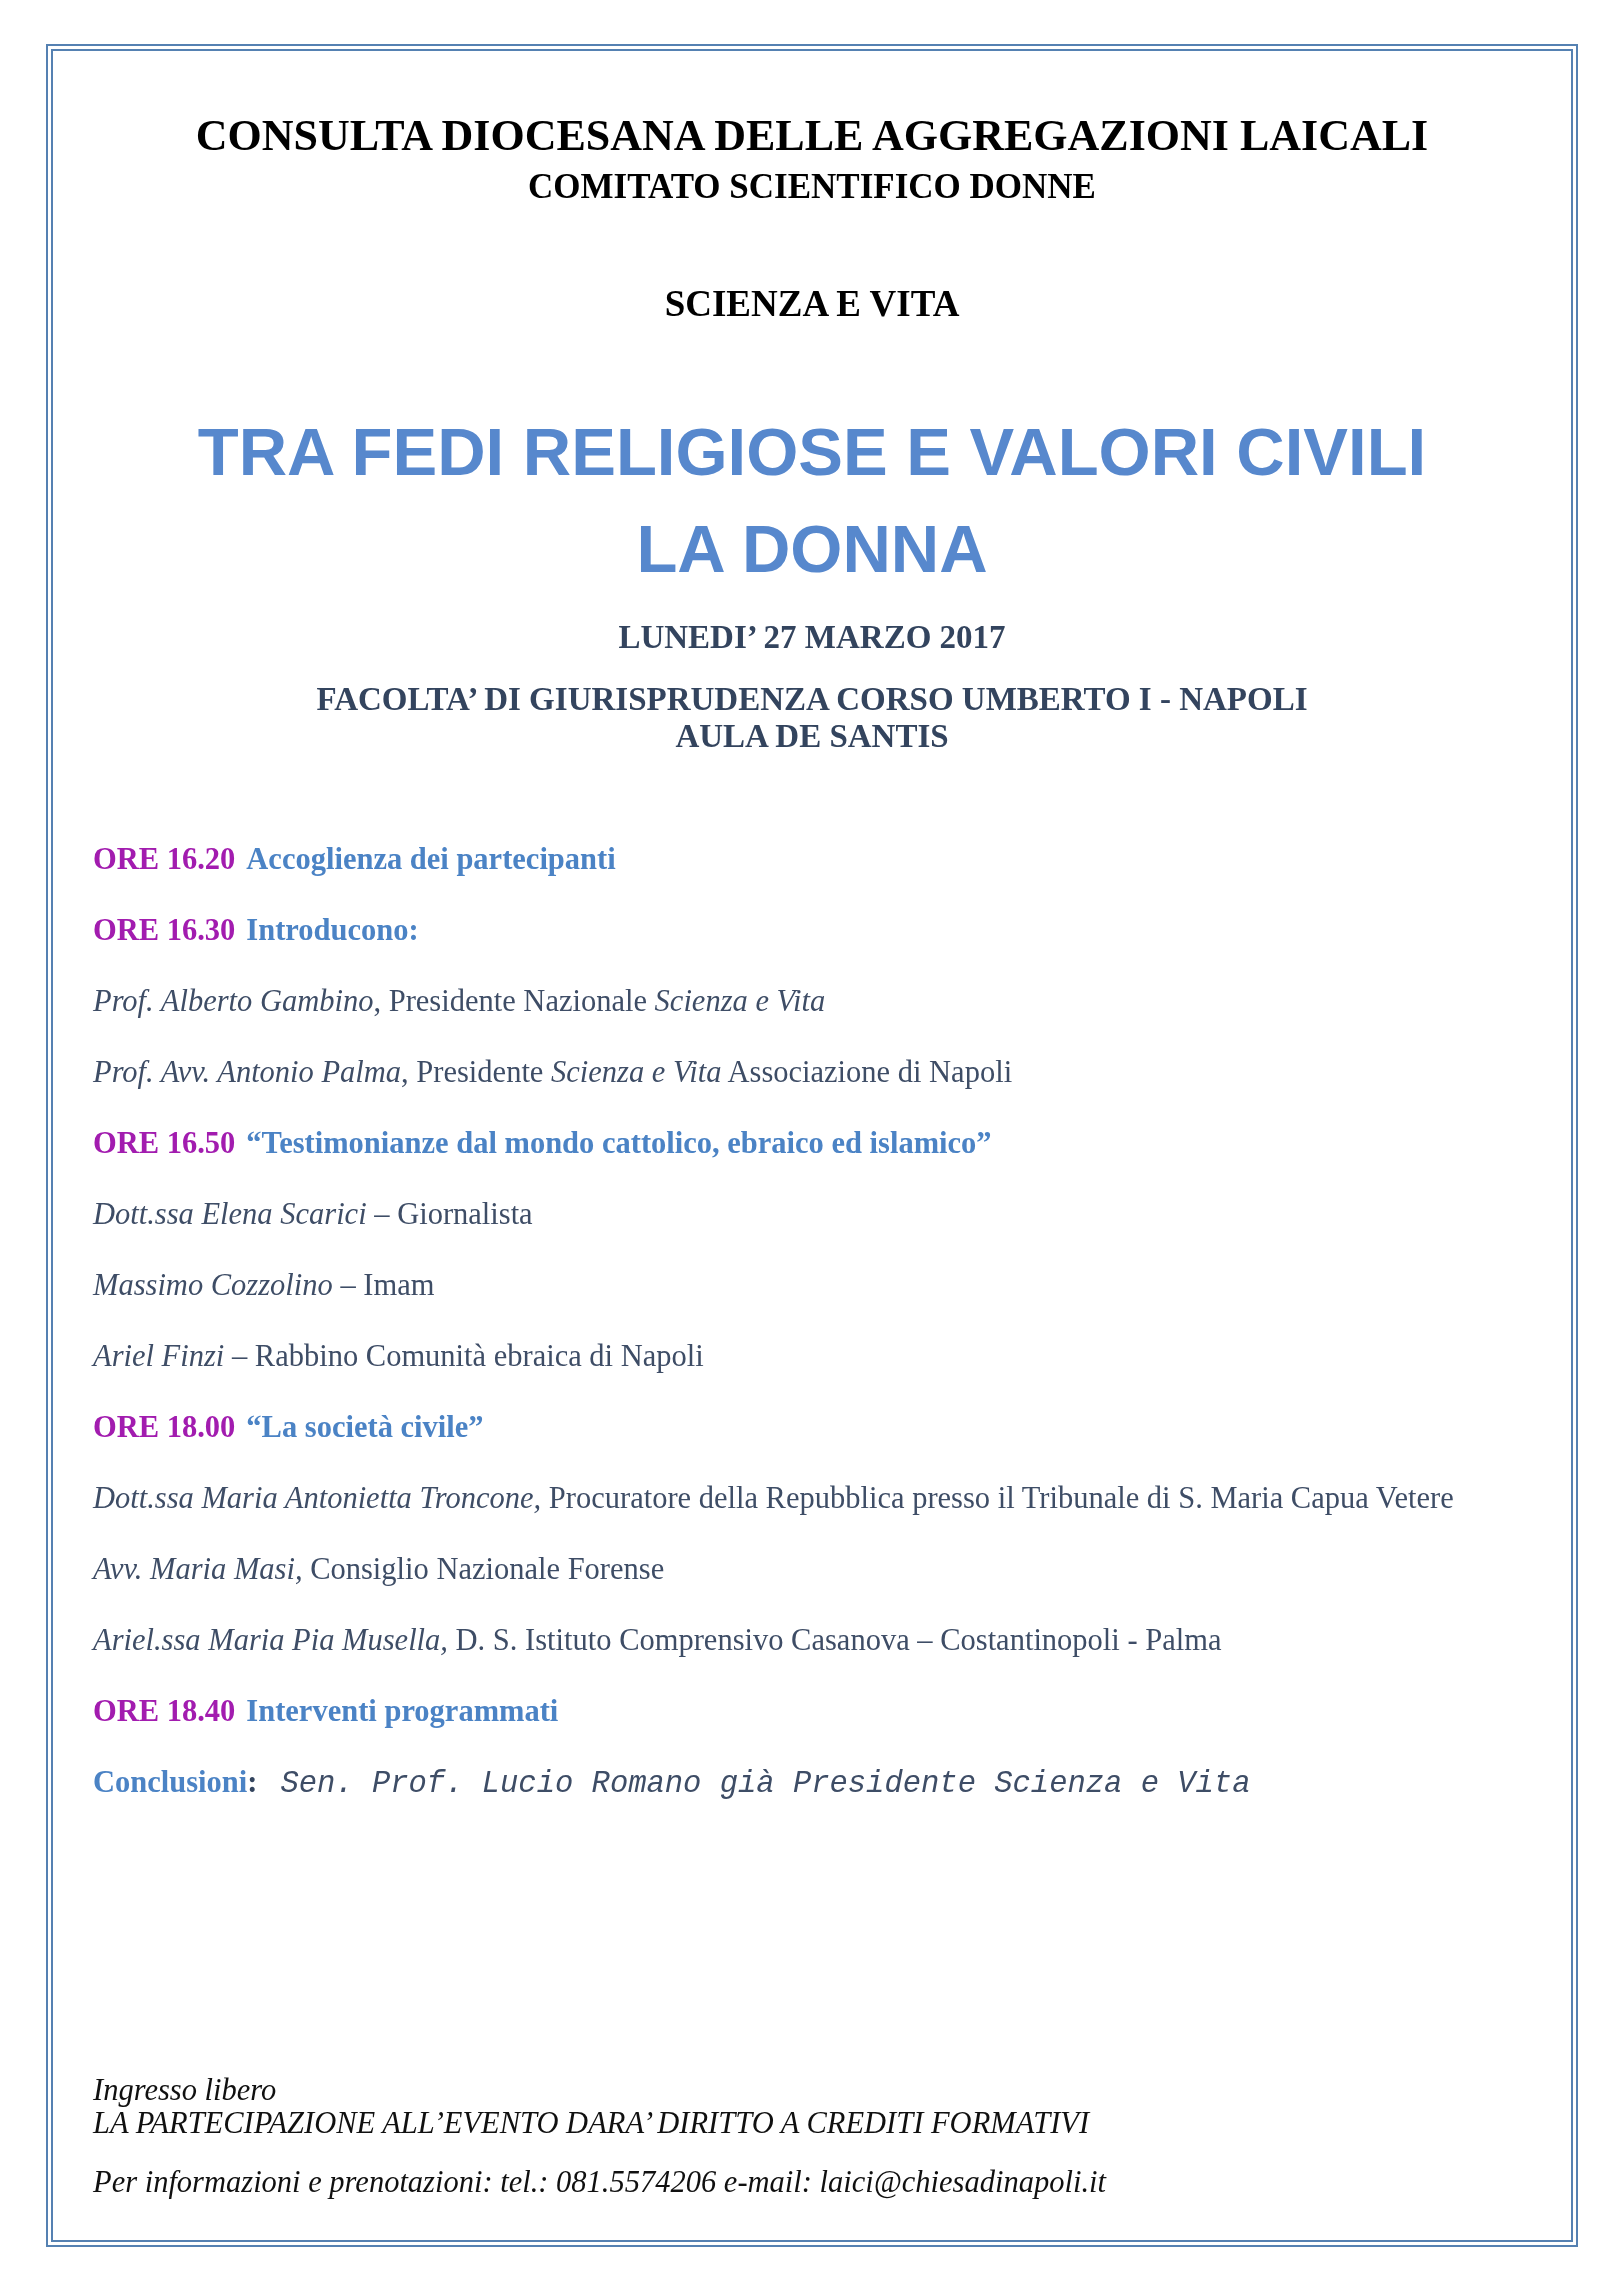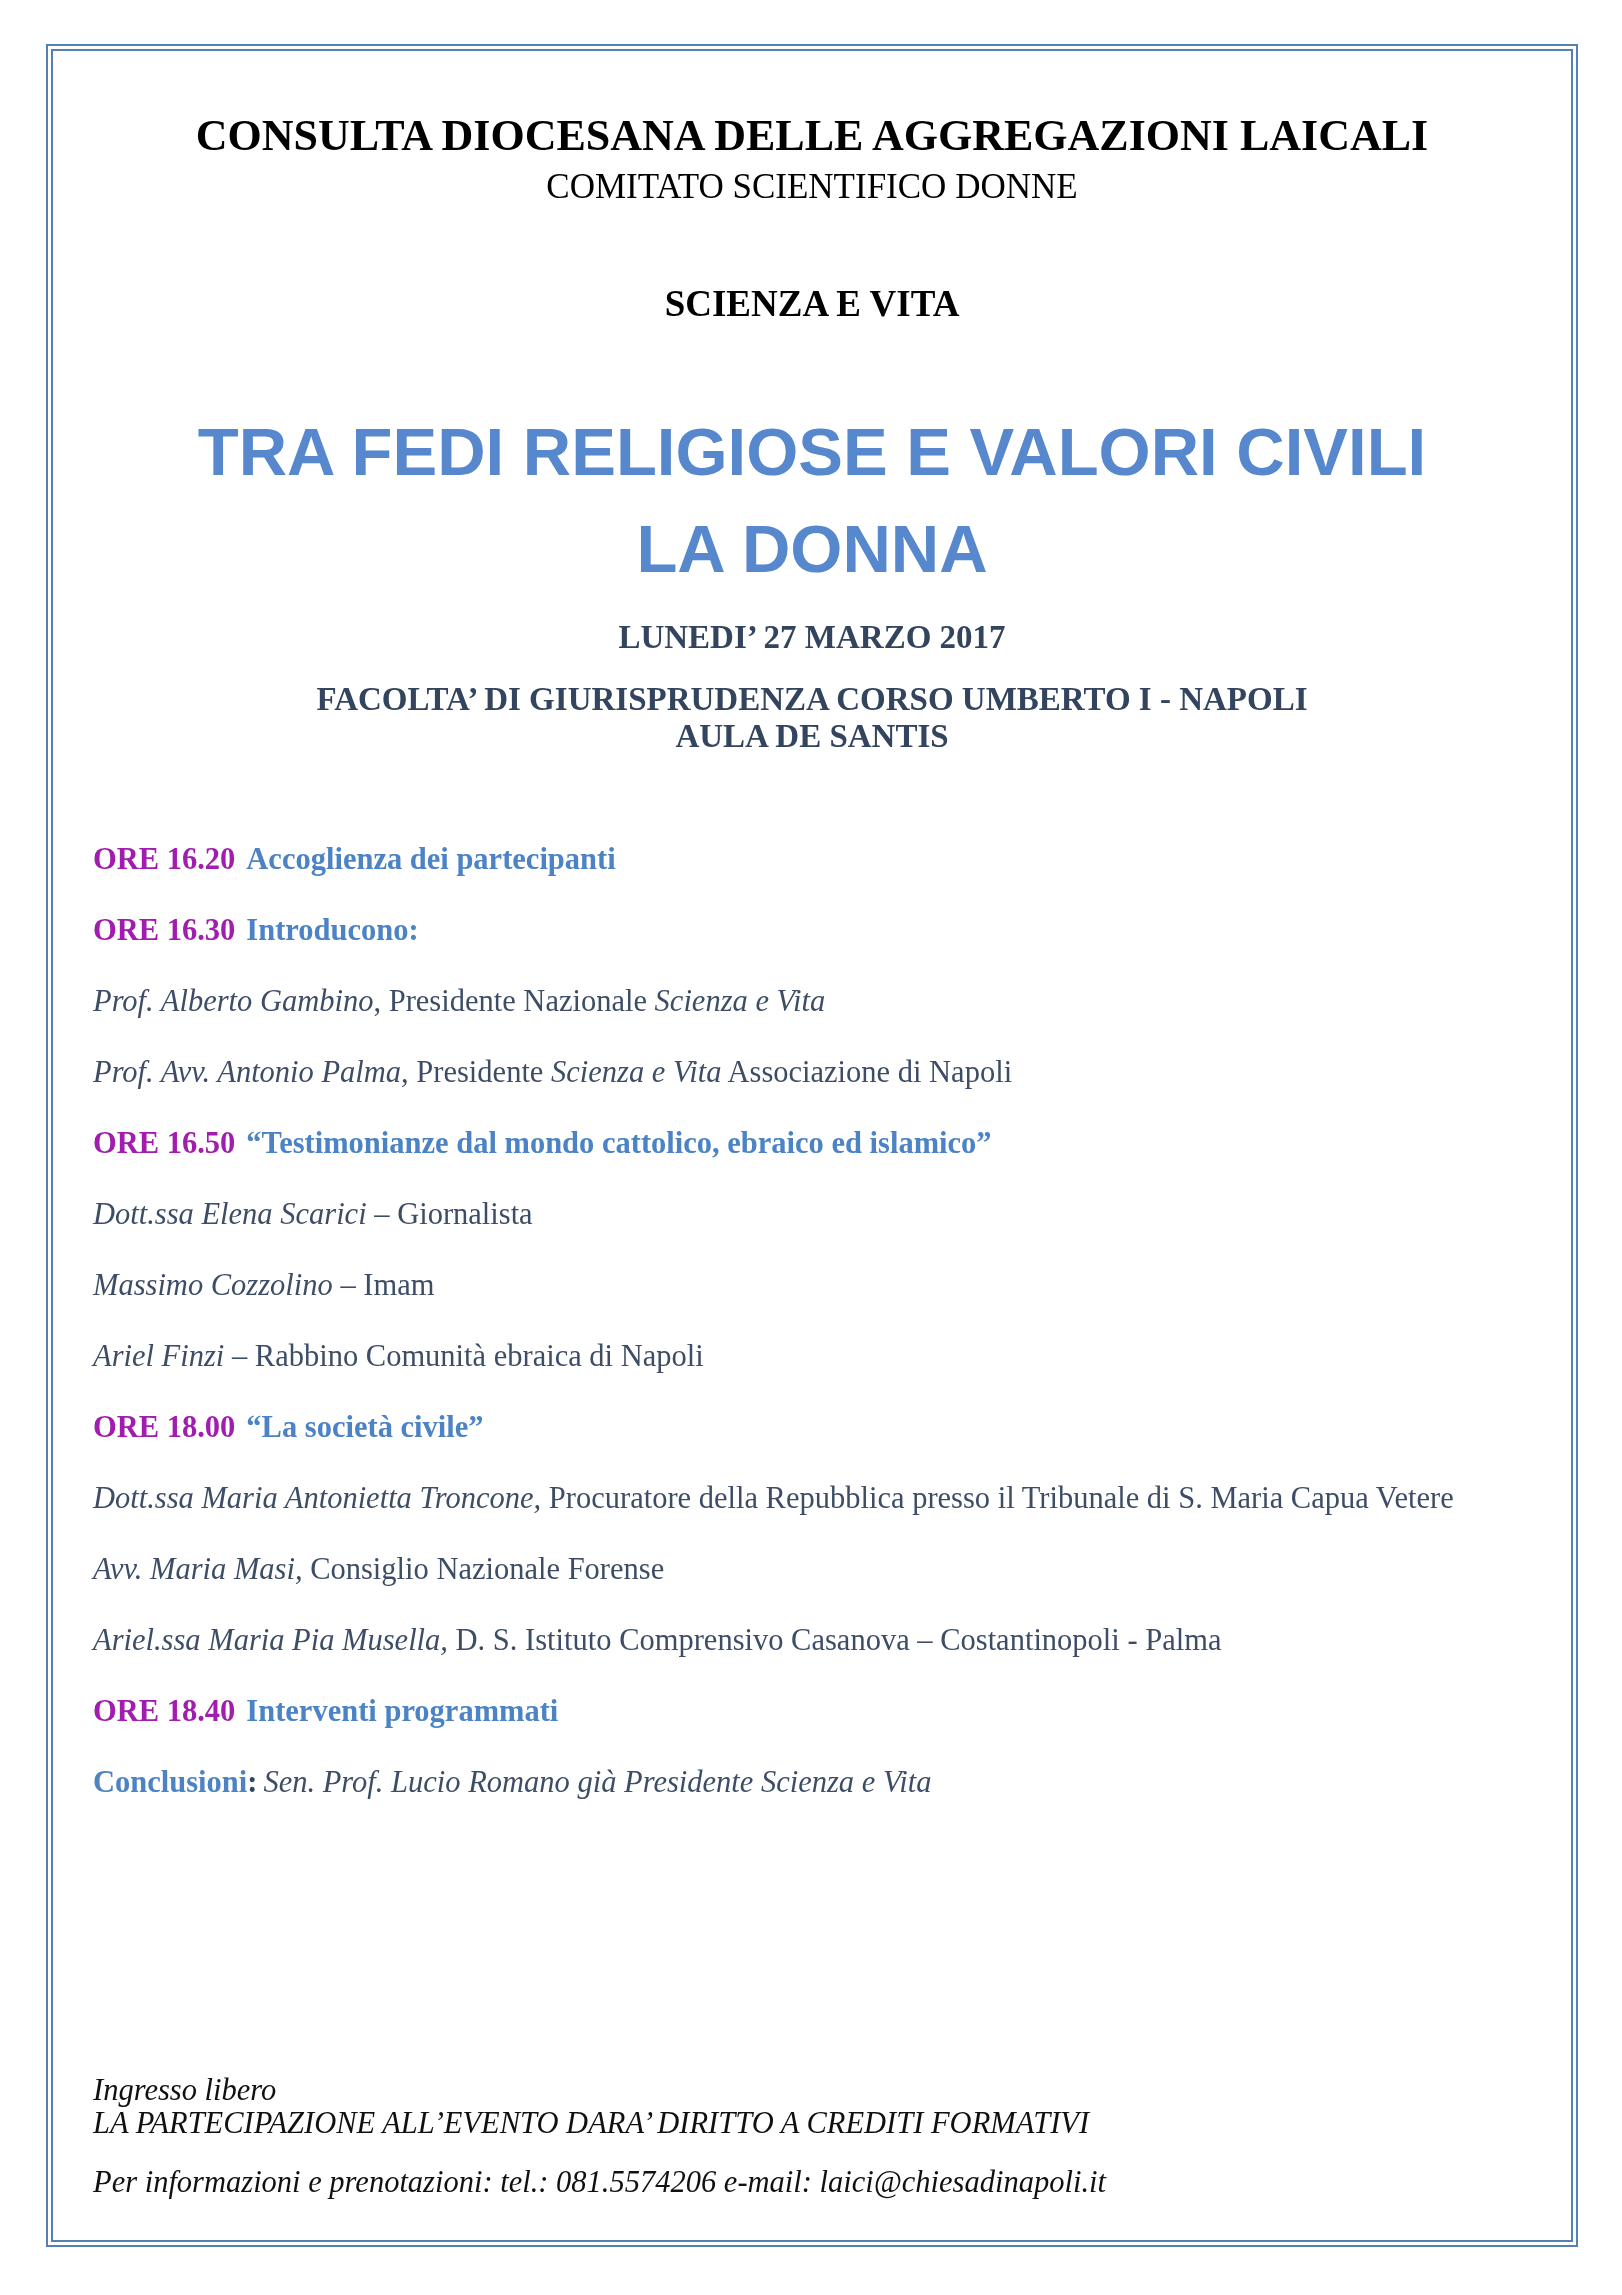--- a/index.html
+++ b/index.html
@@ -20,21 +20,21 @@
     border: 7px double #5581B2;
     box-sizing: border-box;
   }
   .centered { width: 100%; text-align: center; }
 
   .header-block { position: absolute; top: 58px; left: 0; }
   .header-line1 {
     font-size: 44px; line-height: 53px; font-weight: bold; color: #000000;
   }
   .header-line2 {
-    font-size: 35px; line-height: 50px; font-weight: normal; color: #000000; text-align: center;
+    font-size: 35px; line-height: 50px; font-weight: bold; color: #000000; text-align: center;
   }
   .org-line {
     position: absolute; top: 231px; left: 0;
     font-size: 37px; line-height: 43px; font-weight: bold; color: #000000;
   }
   .main-title {
     position: absolute; top: 352px; left: 0;
     font-family: "Liberation Sans", sans-serif;
     font-size: 67px; line-height: 97px; font-weight: bold;
     color: #5788CD;
@@ -60,21 +60,21 @@
     color: #3E4D66;
   }
   .time {
     font-weight: bold; color: #a21caf; margin-right: 11px;
   }
   .accent {
     font-weight: bold; color: #4B83C5;
   }
   .it { font-style: italic; }
   .concl-colon { font-weight: bold; color: #33445E; }
-  .concl-text { font-style: italic; margin-left: 6px; }
+  .concl-text { font-style: italic; margin-left: 23px; font-family: Liberation Mono, monospace; }
 
   .footer-block {
     position: absolute; top: 2023px; left: 0;
     width: 100%;
     padding-left: 40px; padding-right: 26px;
     box-sizing: border-box;
     color: #101010;
   }
   .foot-line {
     font-style: italic;

